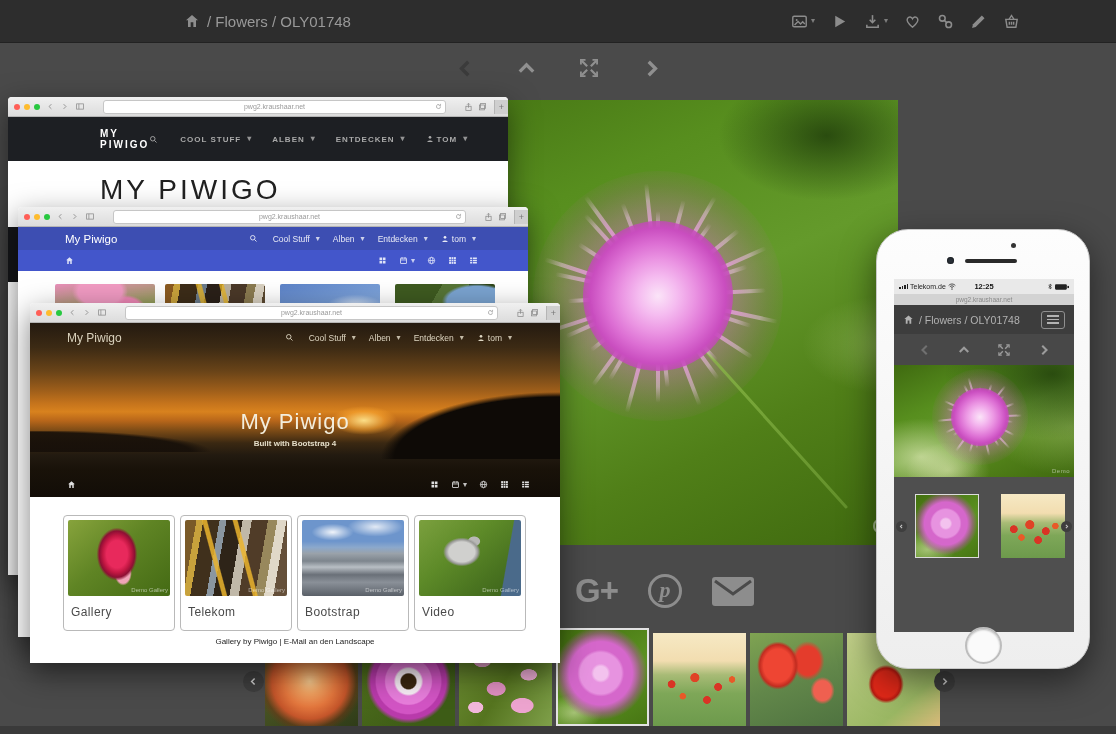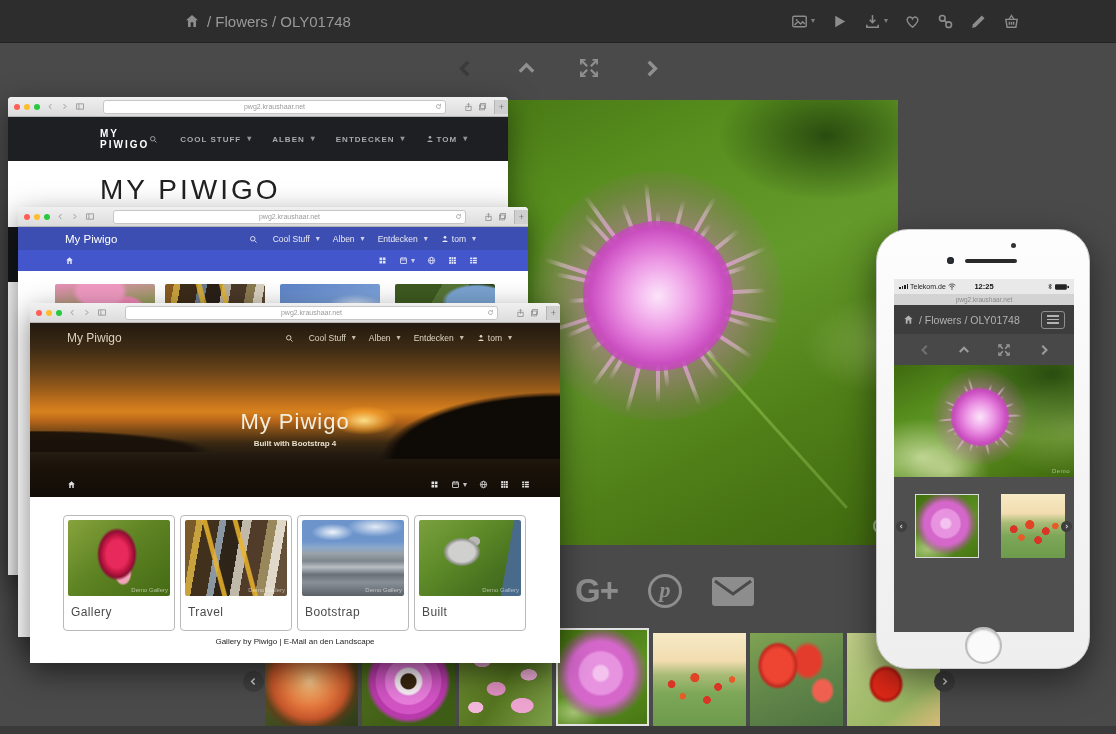--- a/index.html
+++ b/index.html
@@ -73,21 +73,21 @@
   .urlbox{flex:1;margin:0 14px;height:12px;background:#fff;border:1px solid #c6c6c6;border-radius:3px;
     display:flex;align-items:center;justify-content:center;position:relative;}
   .urlbox span{font-size:7px;color:#9a9a9a;}
   .urlbox .ic{position:absolute;right:3px;color:#9a9a9a;}
   .chrome-right{display:flex;align-items:center;gap:5px;color:#8a8a8a;}
   .newtab{width:13px;height:14px;background:#cfcfcf;border-left:1px solid #b5b5b5;margin-right:-6px;margin-left:2px;
     display:flex;align-items:center;justify-content:center;color:#777;font-size:9px;}
 
   .navdark{height:44px;background:#1d1f23;display:flex;align-items:center;}
   #win1 .brand{margin-left:92px;color:#fff;font-size:10px;font-weight:bold;letter-spacing:2px;}
-  .menu{margin-left:auto;display:flex;align-items:flex-end;}
+  .menu{margin-left:auto;display:flex;align-items:flex-start;}
   #win1 .menu{margin-right:48px;gap:20px;color:#a9a9a9;font-size:8px;font-weight:bold;letter-spacing:1px;}
   .nav-item{display:inline-flex;align-items:center;gap:3px;white-space:nowrap;}
   .menu-search{margin-right:2px;}
   #w1-head{padding:13px 0 0 92px;}
   #w1-title{font-size:28px;color:#212121;letter-spacing:3px;}
   #w1-sub{font-size:8px;color:#8a8a8a;margin-top:4px;}
   #w1-dark{height:55px;background:#141518;margin-top:8px;}
 
   .navblue{height:23px;background:#3d4eb2;display:flex;align-items:center;}
   #win2 .brand{margin-left:47px;color:#fff;font-size:11.5px;}
@@ -651,33 +651,33 @@
           <div class="card" style="left: 33px;">
             <div class="card-img card-flowers">
               <span class="card-wm">Demo Gallery</span>
             </div>
             <div class="card-label">Gallery</div>
           </div>
           <div class="card" style="left: 150px;">
             <div class="card-img card-travel">
               <span class="card-wm">Demo Gallery</span>
             </div>
-            <div class="card-label">Travel</div>
+            <div class="card-label">Telekom</div>
           </div>
           <div class="card" style="left: 267px;">
             <div class="card-img card-landscape">
               <span class="card-wm">Demo Gallery</span>
             </div>
             <div class="card-label">Bootstrap</div>
           </div>
           <div class="card" style="left: 384px;">
             <div class="card-img card-video">
               <span class="card-wm">Demo Gallery</span>
             </div>
-            <div class="card-label">Built</div>
+            <div class="card-label">Video</div>
           </div>
         </div>
       <div id="w3-footer">
         <span>Gallery by</span>
         <a>Piwigo</a>
         <span>|</span>
         <a>E-Mail an den Landscape</a>
       </div>
     </div>
   </div>

